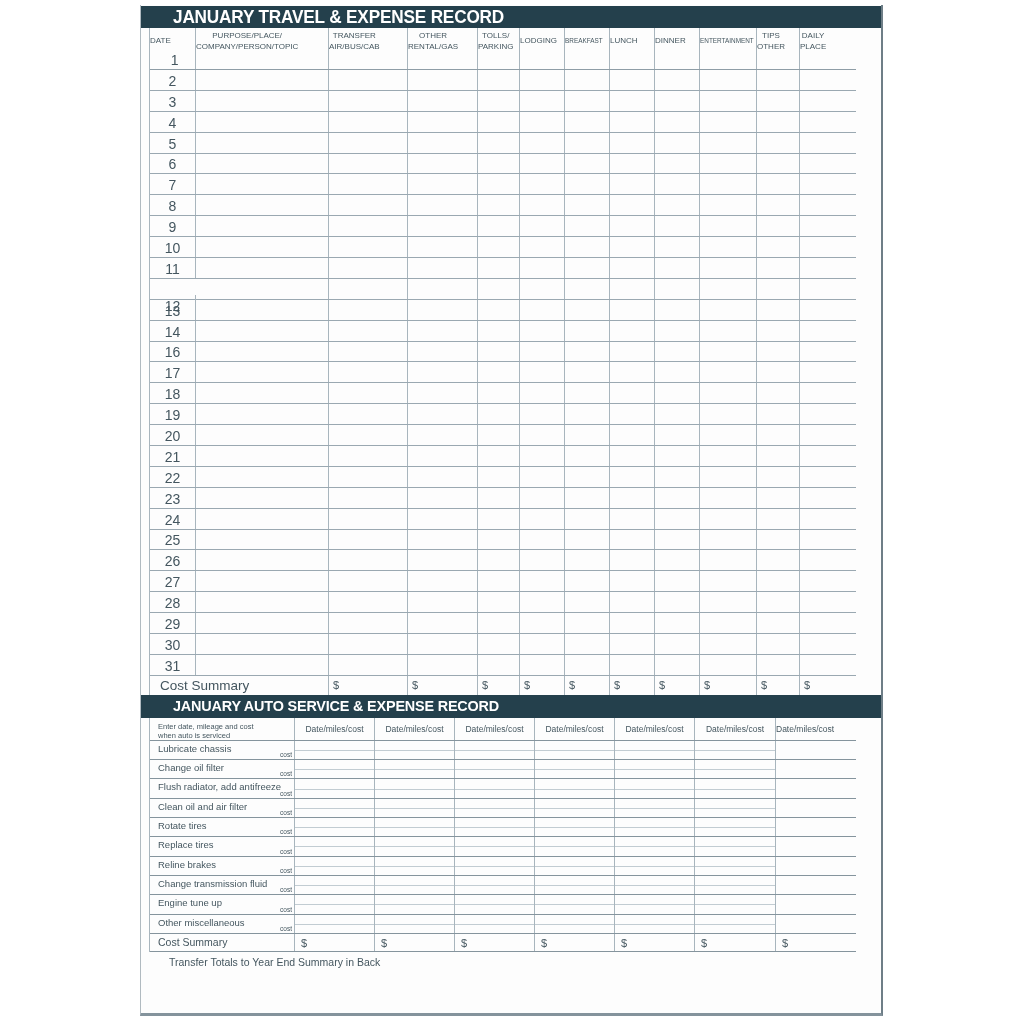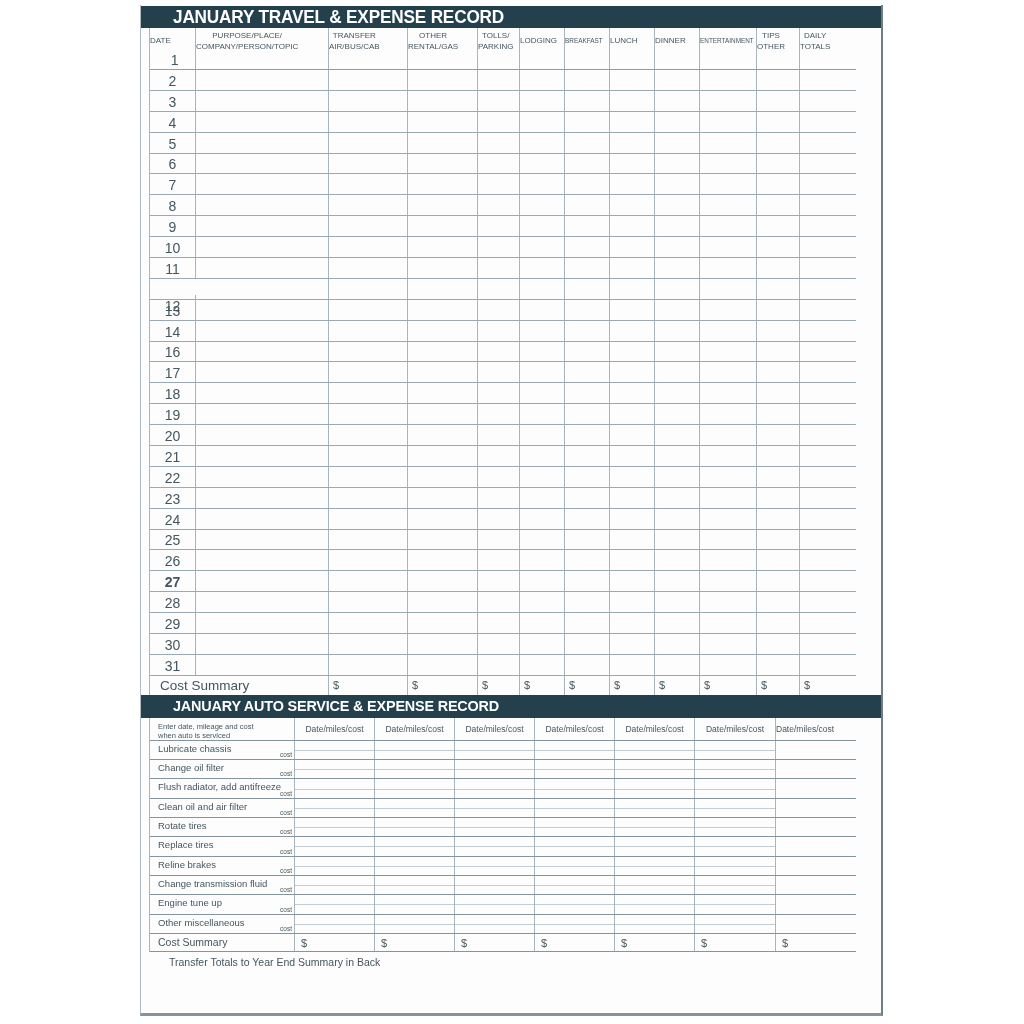--- a/index.html
+++ b/index.html
@@ -162,21 +162,21 @@
           </div>
           <div class="th" style="width: 43px;">
             <div class="th-lines">
               <div class="th-line">TIPS</div>
               <div class="th-line">OTHER</div>
             </div>
           </div>
           <div class="th" style="width: 56px;">
             <div class="th-lines">
               <div class="th-line">DAILY</div>
-              <div class="th-line">TOTALS</div>
+              <div class="th-line">PLACE</div>
             </div>
           </div>
         </div>
         <div class="t-row">
           <div class="td date-cell" style="width: 46px;">2</div>
           <div class="td" style="width: 133px;"></div>
           <div class="td" style="width: 79px;"></div>
           <div class="td" style="width: 70px;"></div>
           <div class="td" style="width: 42px;"></div>
           <div class="td" style="width: 45px;"></div>
@@ -503,21 +503,21 @@
           <div class="td" style="width: 42px;"></div>
           <div class="td" style="width: 45px;"></div>
           <div class="td" style="width: 45px;"></div>
           <div class="td" style="width: 45px;"></div>
           <div class="td" style="width: 45px;"></div>
           <div class="td" style="width: 57px;"></div>
           <div class="td" style="width: 43px;"></div>
           <div class="td" style="width: 56px;"></div>
         </div>
         <div class="t-row">
-          <div class="td date-cell" style="width: 46px; font-weight: bold;">27</div>
+          <div class="td date-cell" style="width: 46px;">27</div>
           <div class="td" style="width: 133px;"></div>
           <div class="td" style="width: 79px;"></div>
           <div class="td" style="width: 70px;"></div>
           <div class="td" style="width: 42px;"></div>
           <div class="td" style="width: 45px;"></div>
           <div class="td" style="width: 45px;"></div>
           <div class="td" style="width: 45px;"></div>
           <div class="td" style="width: 45px;"></div>
           <div class="td" style="width: 57px;"></div>
           <div class="td" style="width: 43px;"></div>

